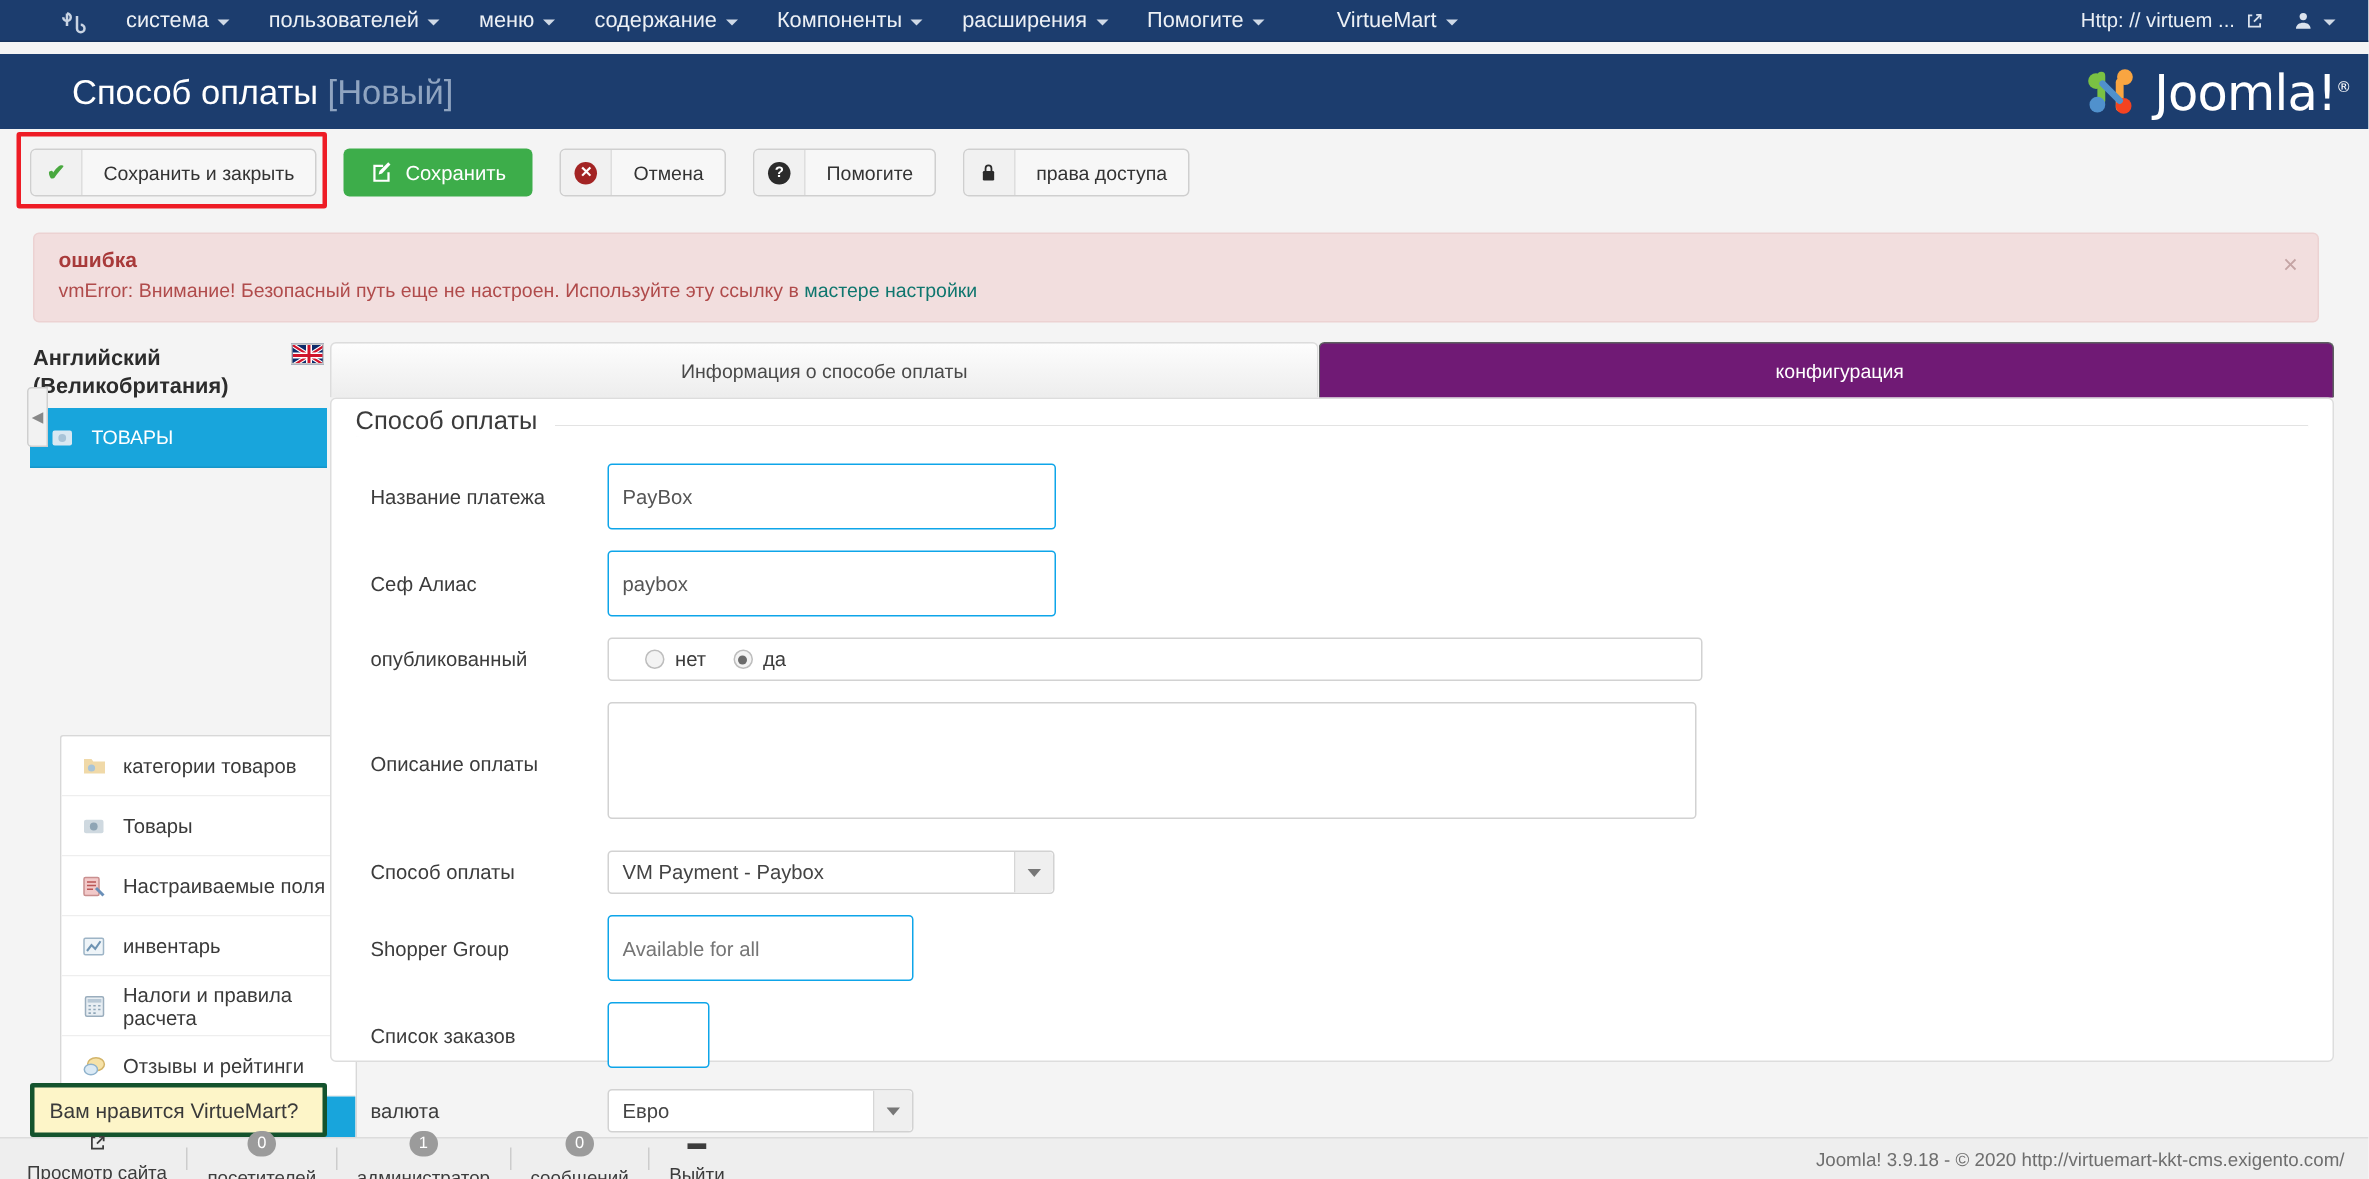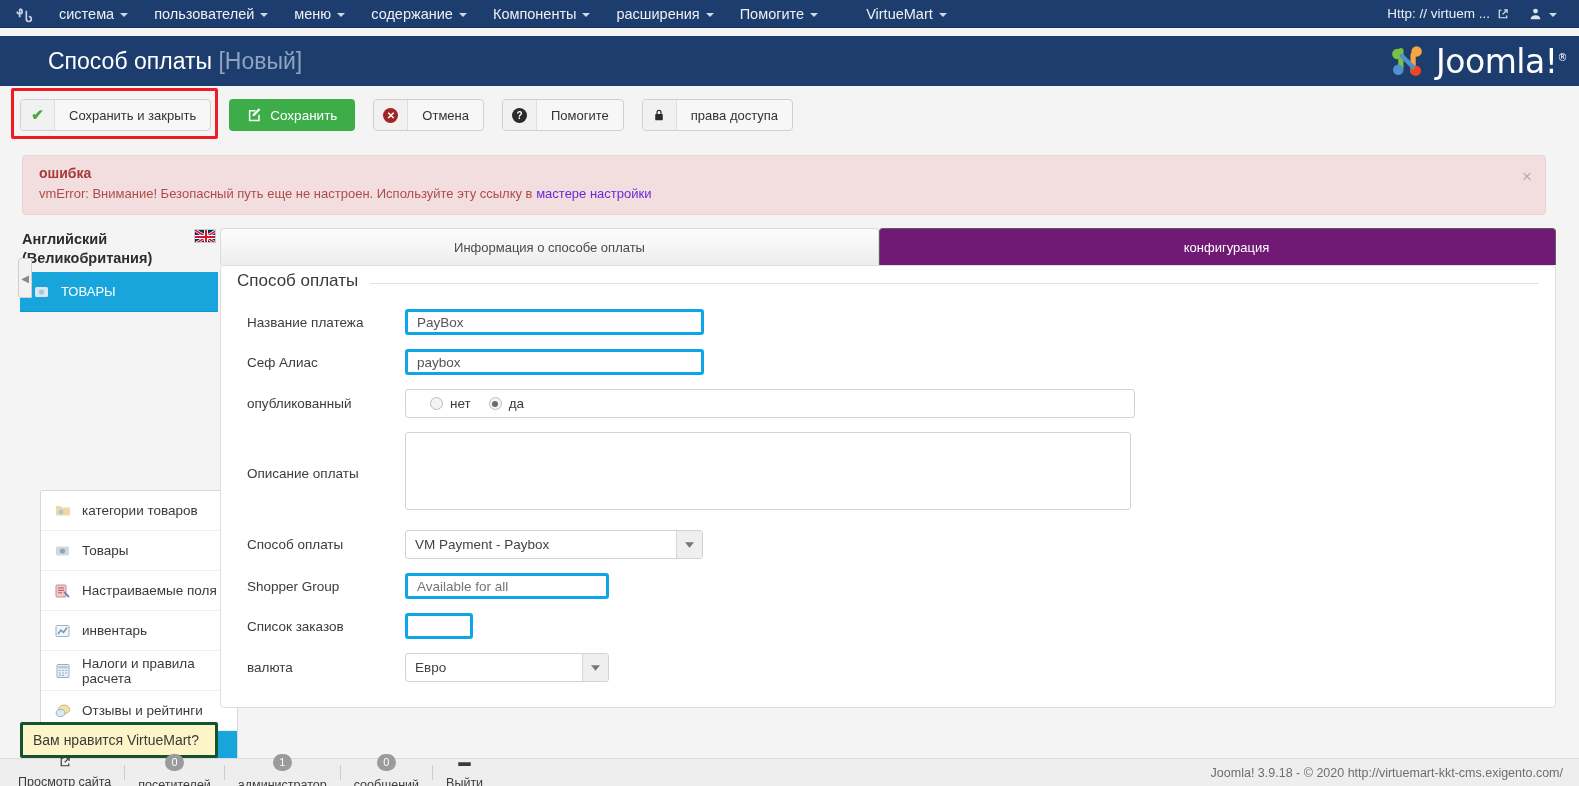--- a/index.html
+++ b/index.html
@@ -11,20 +11,21 @@
     background: #f4f4f4;
   }
   body { position: relative; }
 
   
   .topbar {
     position: absolute; left: 0; top: 0; width: 1579px; height: 28px;
     background: #1c3d6e;
     display: flex; align-items: center;
     border-bottom: 1px solid #16335c;
+    padding-left: 25px;
   }
   .joomla-mark {
     width: 46px; height: 36px;
     display: flex; align-items: center; justify-content: center;
     color: #cdd7e5;
   }
   .topnav { display: flex; align-items: center; height: 36px; flex: 1; }
   .topnav-item {
     color: #ecf0f5; font-size: 14.5px;
     padding: 0 13px; height: 36px;
@@ -99,21 +100,21 @@
   .circ.dark { background: #2b2b2b; }
 
   
   .alert {
     position: absolute; left: 22px; top: 155px; width: 1524px; height: 60px;
     background: #f2dede; border: 1px solid #ecd2d2; border-radius: 4px;
     padding: 9px 16px;
   }
   .alert-title { color: #a83a3a; font-size: 14px; font-weight: bold; margin-bottom: 5px; }
   .alert-body { color: #b04b4b; font-size: 13px; }
-  .alert-body a { color: #6d28d9; text-decoration: none; margin-top: 41px; }
+  .alert-body a { color: #0f766e; text-decoration: none; margin-top: 41px; }
   .alert-close {
     position: absolute; right: 13px; top: 12px;
     color: #c4a4a4; font-size: 17px; cursor: pointer; line-height: 1;
   }
 
   
   .sidebar {
     position: absolute; left: 20px; top: 228px; width: 198px; height: 528px;
   }
   .lang-head {
@@ -192,21 +193,21 @@
   }
 
   .form-rows { padding: 18px 0 0 0; }
   .frow { display: flex; align-items: center; margin-bottom: 14px; }
   .flabel {
     width: 168px; flex: 0 0 168px; padding-left: 10px;
     font-size: 13.5px; color: #3c3c3c;
   }
   .fctrl { flex: 1; }
   .inp {
-    height: 26px; border: 3px solid #0ea5e9; border-radius: 3px;
+    height: 44px; border: 1px solid #0ea5e9; border-radius: 3px;
     background: #fff; font-size: 13.5px; color: #555;
     padding: 0 9px; display: flex; align-items: center;
     font-family: "Liberation Sans", sans-serif; outline: none;
   }
   .inp.ph { color: #aeaeae; }
   .radio-bar {
     width: 730px; height: 29px; border: 1px solid #d2d2d2; border-radius: 3px;
     background: #fff; display: flex; align-items: center; gap: 18px; padding-left: 24px;
   }
   .radio-opt { display: flex; align-items: center; gap: 7px; font-size: 13.5px; color: #3c3c3c; cursor: pointer; }

